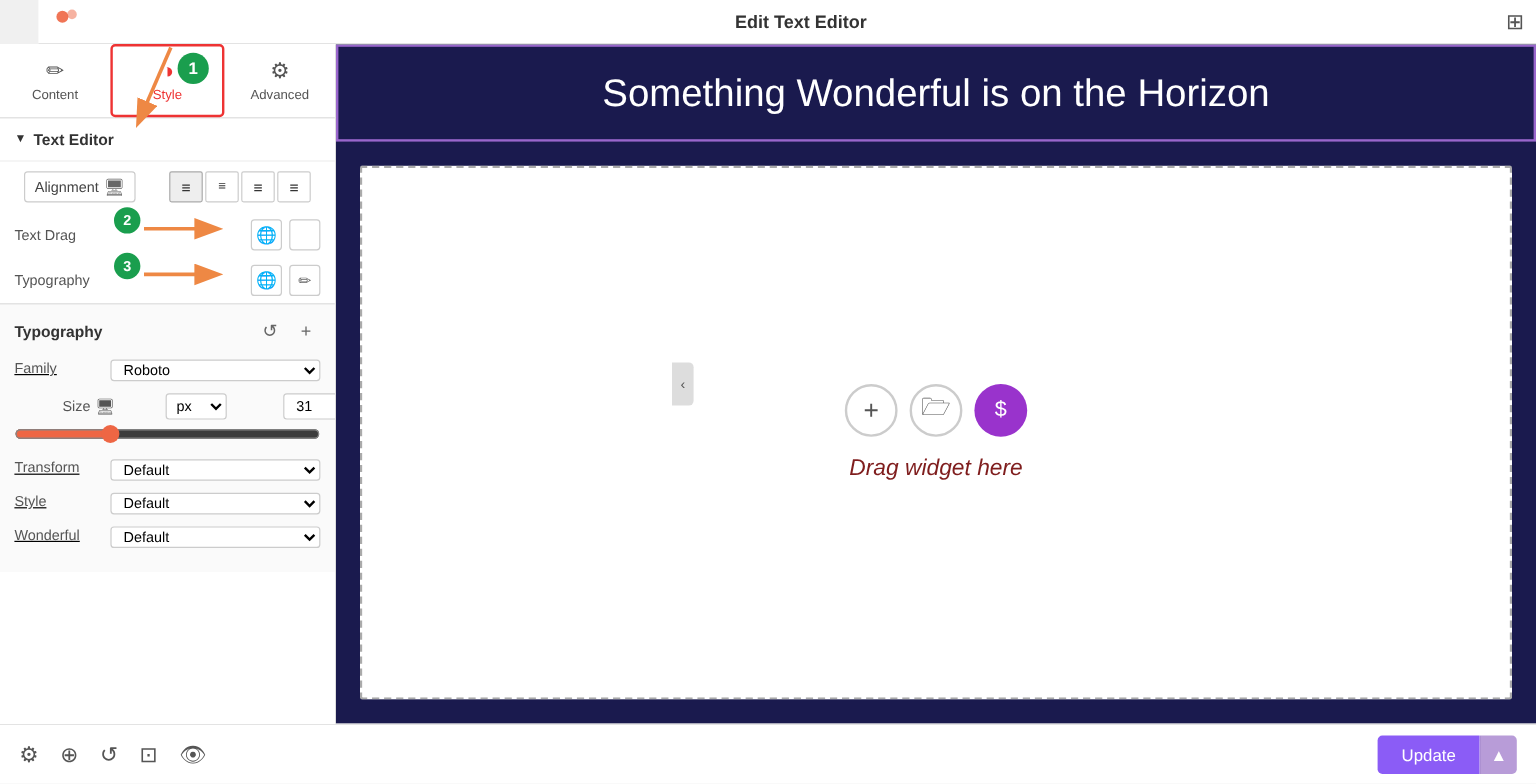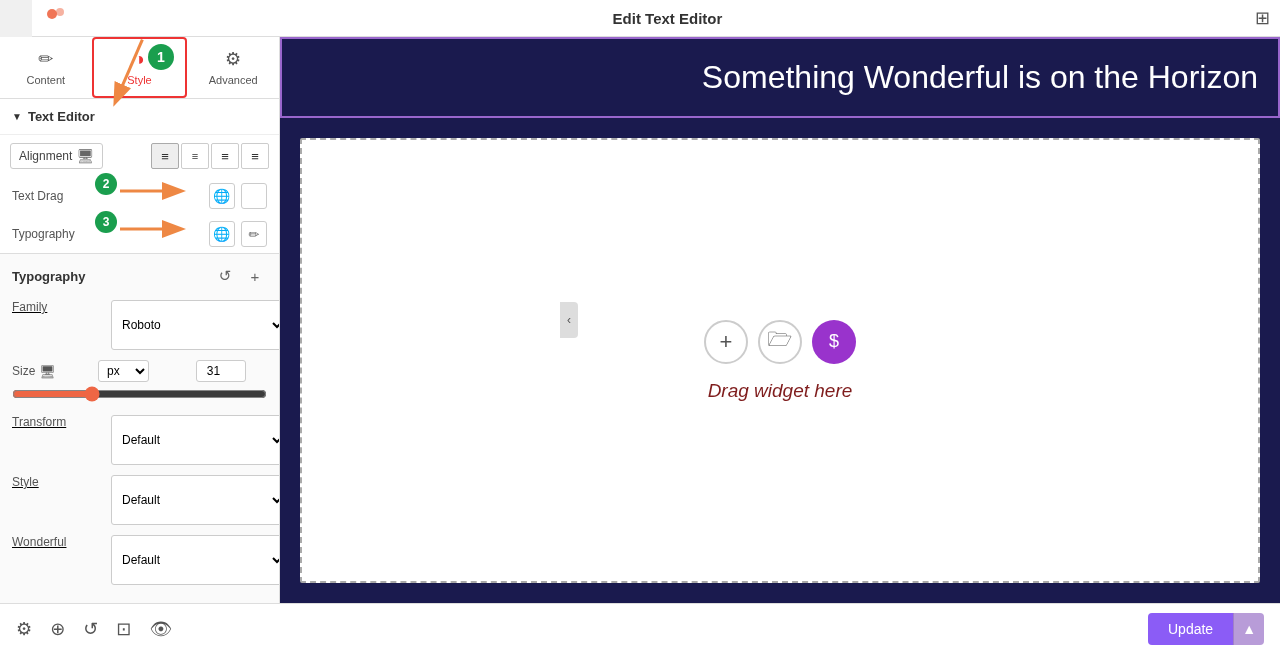--- a/index.html
+++ b/index.html
@@ -37,21 +37,21 @@
 
     
     .section-header {
       display: flex; align-items: center; padding: 10px 12px;
       font-weight: 600; font-size: 13px; color: #333; cursor: pointer;
       border-bottom: 1px solid #eee;
     }
     .section-header .arrow { margin-right: 6px; font-size: 10px; }
 
     
-    .row { padding: 8px 10px; display: flex; align-items: center; }
+    .row { padding: 8px 20px; display: flex; align-items: center; }
     .align-group { display: flex; gap: 2px; }
     .align-btn {
       width: 28px; height: 26px; border: 1px solid #ccc; background: #fff;
       cursor: pointer; display: flex; align-items: center; justify-content: center;
       font-size: 13px; color: #333; border-radius: 2px;
     }
     .align-btn.active { background: #eee; border-color: #aaa; }
     .alignment-label {
       display: flex; align-items: center; gap: 4px;
       border: 1px solid #ccc; border-radius: 3px; padding: 4px 8px;
@@ -97,26 +97,26 @@
     .typo-action-btn {
       width: 24px; height: 24px; border: none; background: none;
       cursor: pointer; display: flex; align-items: center; justify-content: center;
       font-size: 15px; color: #666;
     }
 
     .prop-row { display: flex; align-items: flex-start; margin-bottom: 10px; text-decoration: underline; }
     .prop-label { font-size: 12px; color: #555; width: 80px; flex-shrink: 0; }
     .prop-value { flex: 1; }
     select.prop-select {
-      width: 100%; padding: 16px 6px; border: 1px solid #ccc;
+      width: 100%; padding: 0 6px; border: 1px solid #ccc;
       border-radius: 3px; font-size: 12px; background: #fff;
-      appearance: auto; cursor: pointer; margin-left: 19px;
+      appearance: auto; cursor: pointer;
     }
     .size-row { display: flex; align-items: center; gap: 6px; }
-    .size-label { font-size: 12px; color: #555; width: 80px; flex-shrink: 0; display: flex; align-items: center; gap: 4px; }
+    .size-label { font-size: 12px; color: #555; width: 80px; flex-shrink: 0; display: flex; align-items: center; gap: 4px; margin-left: 40px; }
     .size-controls { flex: 1; display: flex; align-items: center; gap: 6px; }
     .px-select {
       padding: 2px 4px; border: 1px solid #ccc; border-radius: 3px; font-size: 12px;
       background: #fff; cursor: pointer;
     }
     .size-input {
       width: 50px; padding: 3px 6px; border: 1px solid #ccc;
       border-radius: 3px; font-size: 12px; text-align: center; margin-left: 41px;
     }
     .slider {
@@ -128,21 +128,21 @@
       display: flex; align-items: center; justify-content: center;
     }
 
     
     .canvas {
       flex: 1; background: #1a1a4e; display: flex; flex-direction: column;
       align-items: stretch; position: relative; overflow: hidden;
     }
     .canvas-title-bar {
       background: #1a1a4e; border: 2px solid #9966cc;
-      width: 100%; padding: 20px; text-align: right;
+      width: 100%; padding: 20px; text-align: center;
     }
     .canvas-title {
       font-size: 32px; font-weight: 500; color: #fff;
     }
     .canvas-drop-area {
       flex: 1; margin: 20px; border: 2px dashed #aaa;
       background: #fff; display: flex; flex-direction: column;
       align-items: center; justify-content: center; gap: 16px;
       border-radius: 2px;
     }

